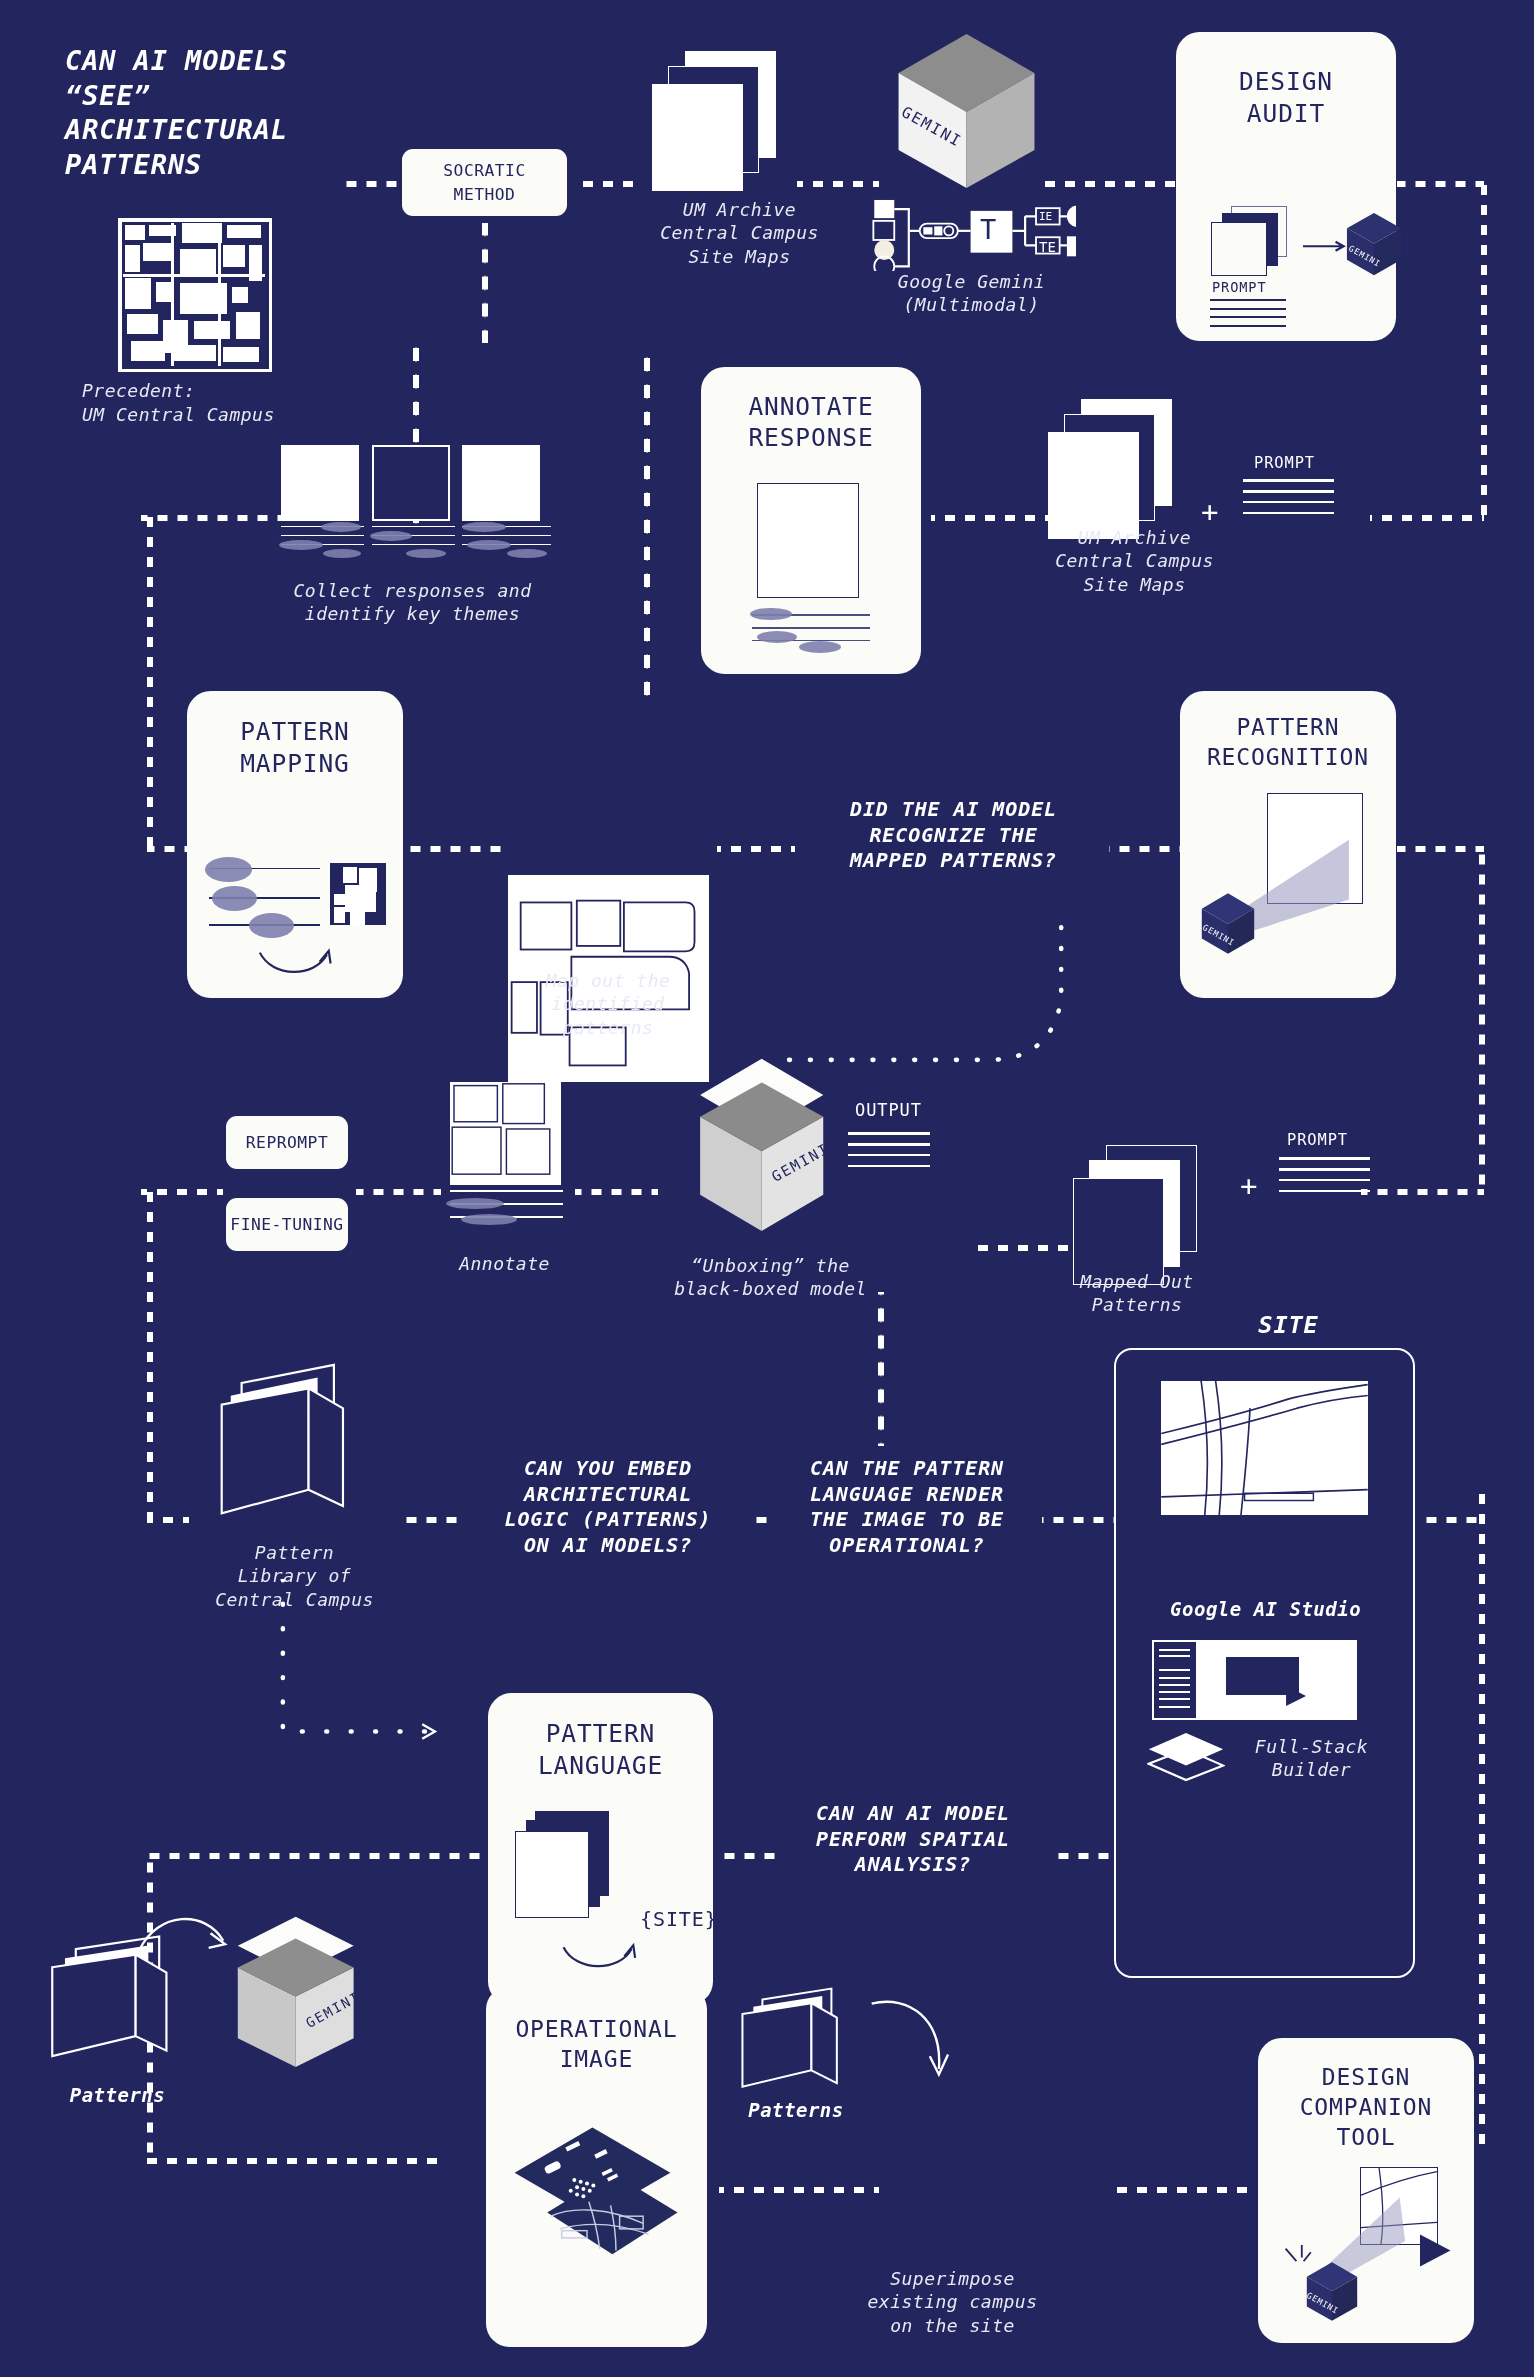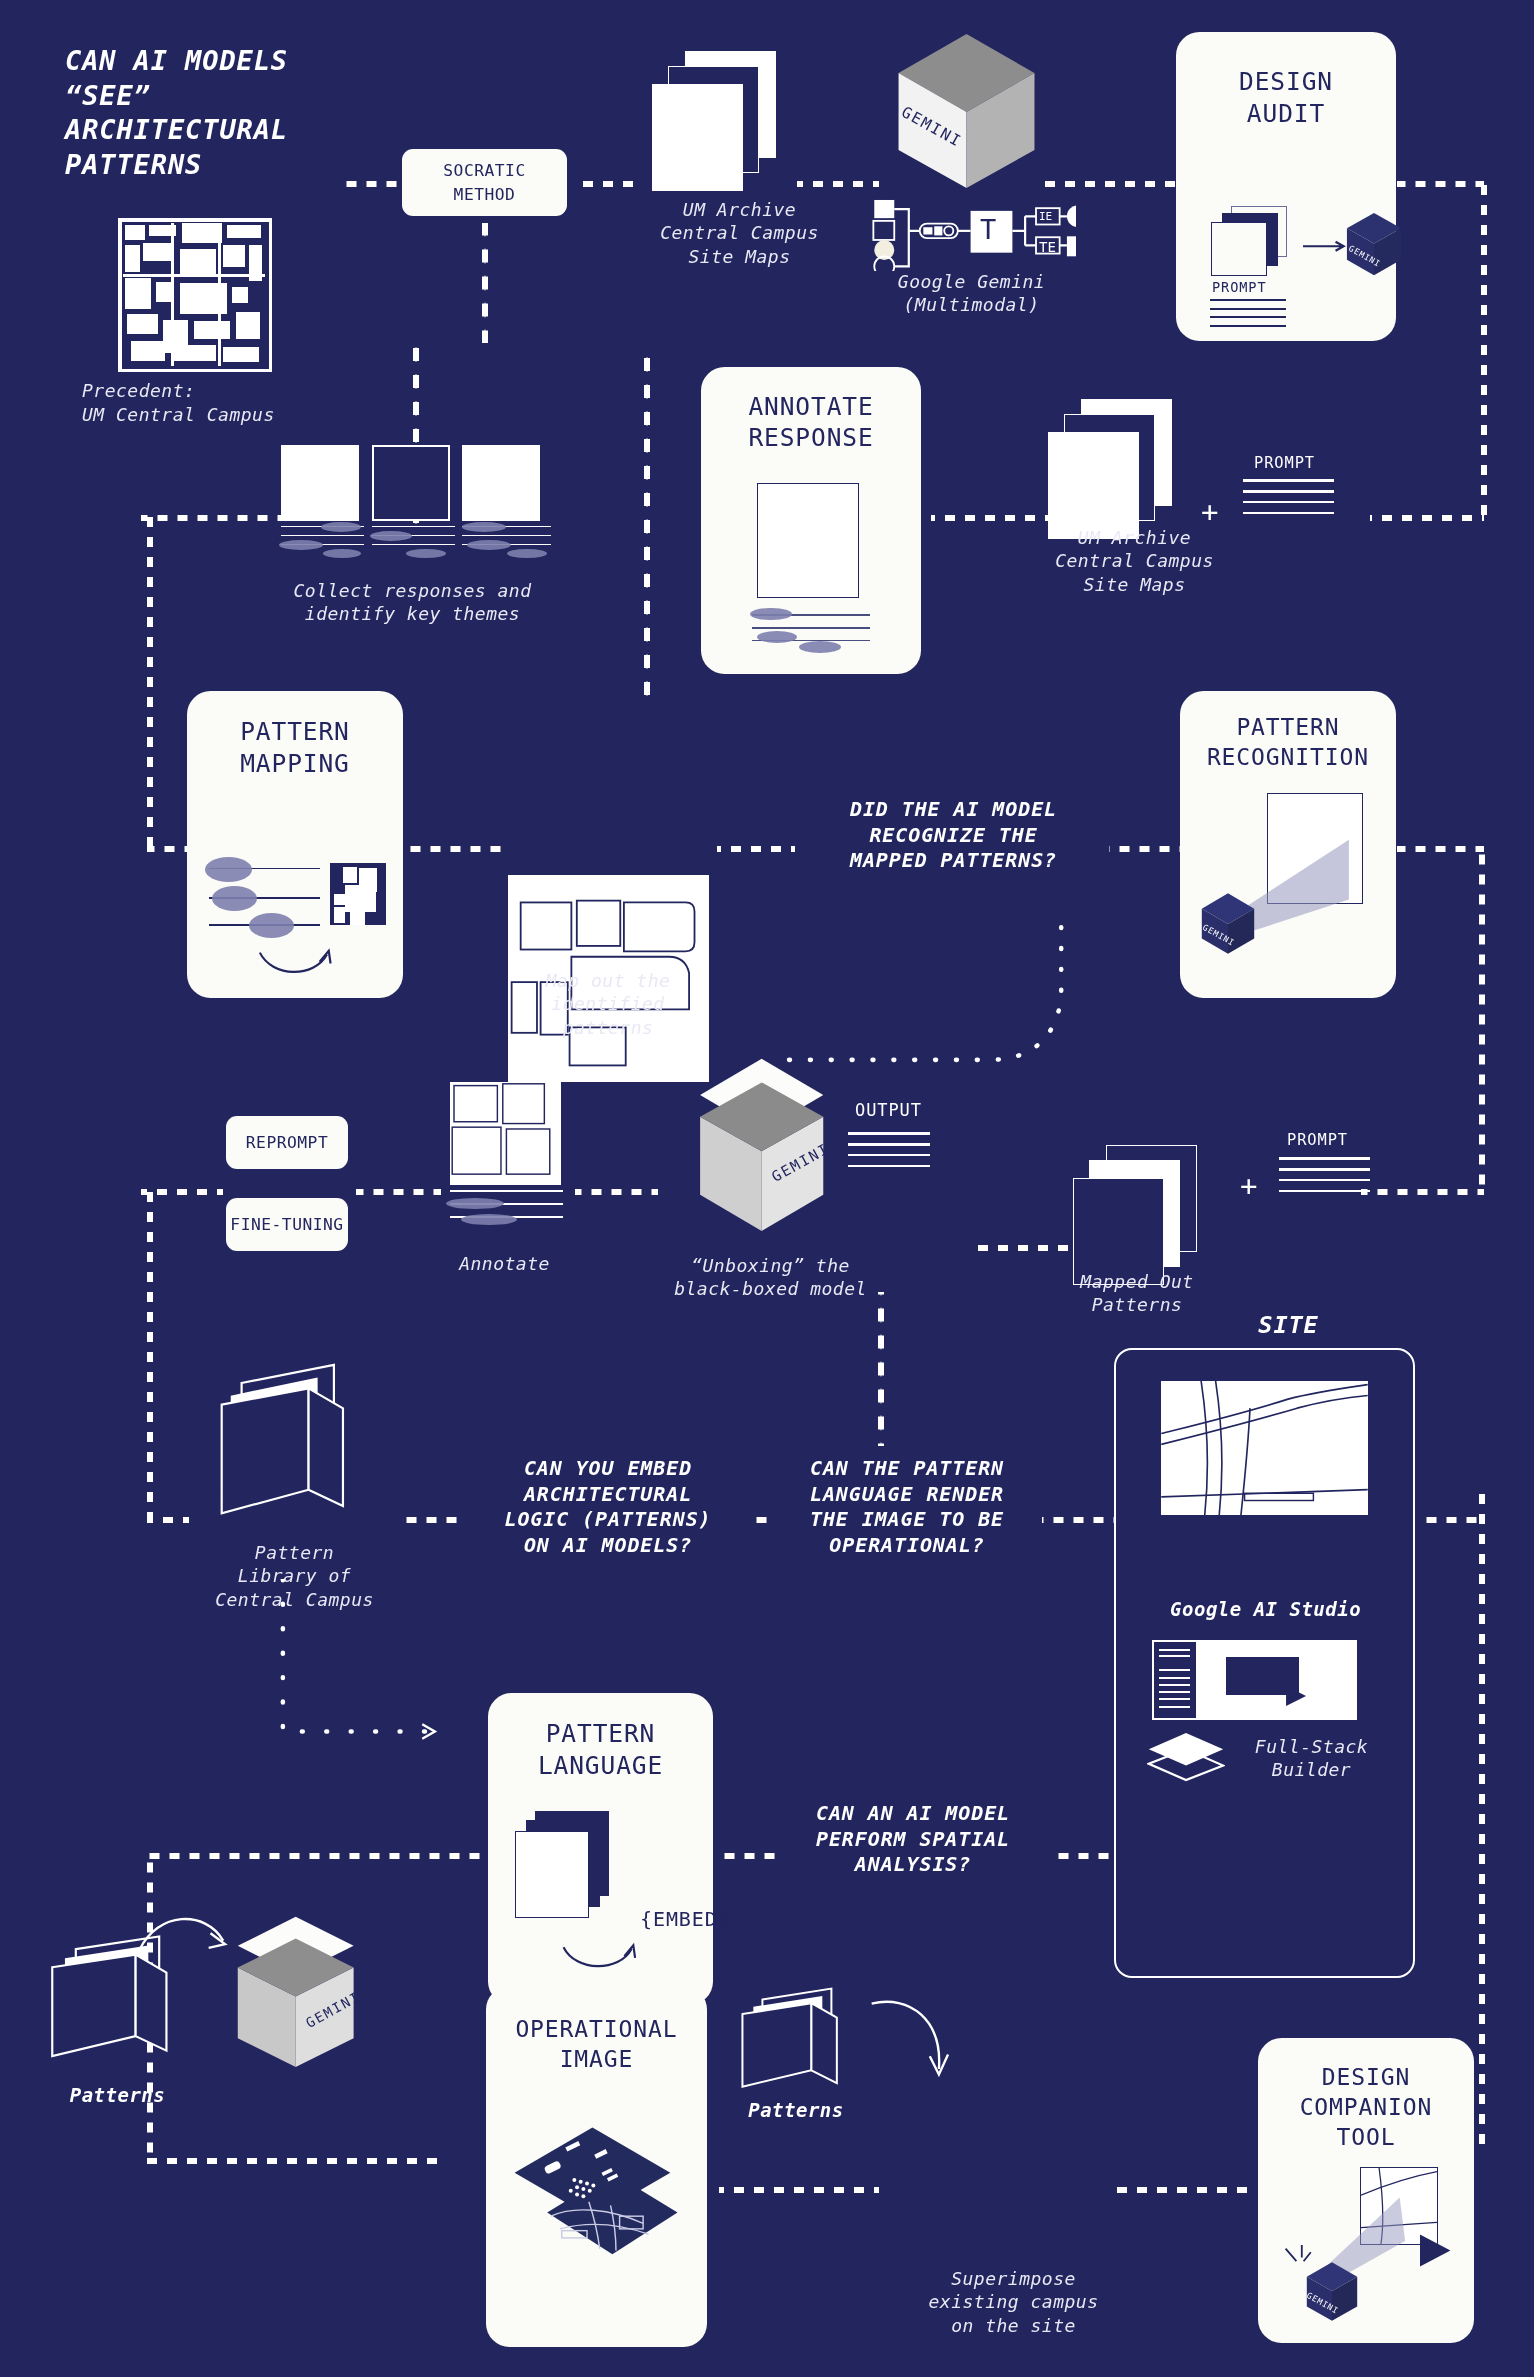--- a/index.html
+++ b/index.html
@@ -624,21 +624,21 @@
         <u style="left:3.6px;top:22px;width:16.3px;height:14.5px;"></u>
         <u style="left:25.4px;top:22px;width:18px;height:16.3px;"></u>
         <u style="left:49px;top:23.6px;width:14.5px;height:12.7px;"></u>
         <u style="left:5.4px;top:44px;width:14.5px;height:16.3px;"></u>
         <u style="left:25.4px;top:45px;width:20px;height:14.5px;"></u>
         <u style="left:51px;top:44px;width:12.7px;height:16.3px;"></u>
         <u style="left:9px;top:65px;width:22px;height:11px;"></u>
         <u style="left:36px;top:65px;width:23.6px;height:11px;"></u>
       </div>
     </div>
-    <div class="abs lbl-dark" style="left:152px;top:214px;font-size:20px;color:#22255e;">{EMBED}</div>
+    <div class="abs lbl-dark" style="left:152px;top:214px;font-size:20px;color:#22255e;">{SITE}</div>
     <div class="abs" style="left:73px;top:247px;">
       <svg width="82" height="34" viewBox="0 0 90 38">
         <path d="M2 8 C16 36, 64 36, 78 10" class="arrowline"></path>
         <path d="M70 18 L80 6 L82 20" class="arrowline"></path>
       </svg>
     </div>
   </div>
 
   <div class="abs dots-h" style="left:717px;top:1853px;width:65px;"></div>
 
@@ -728,21 +728,21 @@
   </div>
   <div class="abs handb" style="left:728px;top:2098px;width:136px;text-align:center;font-size:19px;">Patterns</div>
 
   <div class="abs" style="left:868px;top:1989px;width:100px;height:100px;">
     <svg width="100" height="100" viewBox="0 0 110 110">
       <path d="M4 16 C46 6, 82 34, 78 88" fill="none" stroke="#ffffff" stroke-width="2.6"></path>
       <path d="M68 74 L78 94 L88 72" fill="none" stroke="#ffffff" stroke-width="2.6"></path>
     </svg>
   </div>
 
-  <div class="abs hand" style="left:882px;top:2267px;width:263px;white-space:pre;text-align:center;font-size:18px;">Superimpose
+  <div class="abs hand" style="left:821px;top:2267px;width:263px;white-space:pre;text-align:center;font-size:18px;">Superimpose
 existing campus
 on the site</div>
 
   <div class="abs dots-h" style="left:1113px;top:2187px;width:138px;"></div>
 
   <div class="abs card" style="left:1258px;top:2038px;width:216px;height:305px;">
     <div class="cardtitle abs" style="left:0;top:25.4px;width:216px;white-space:pre;font-size:23px;">DESIGN
 COMPANION
 TOOL</div>
     <div class="abs mapbox" style="left:102px;top:129px;width:76px;height:76px;">

